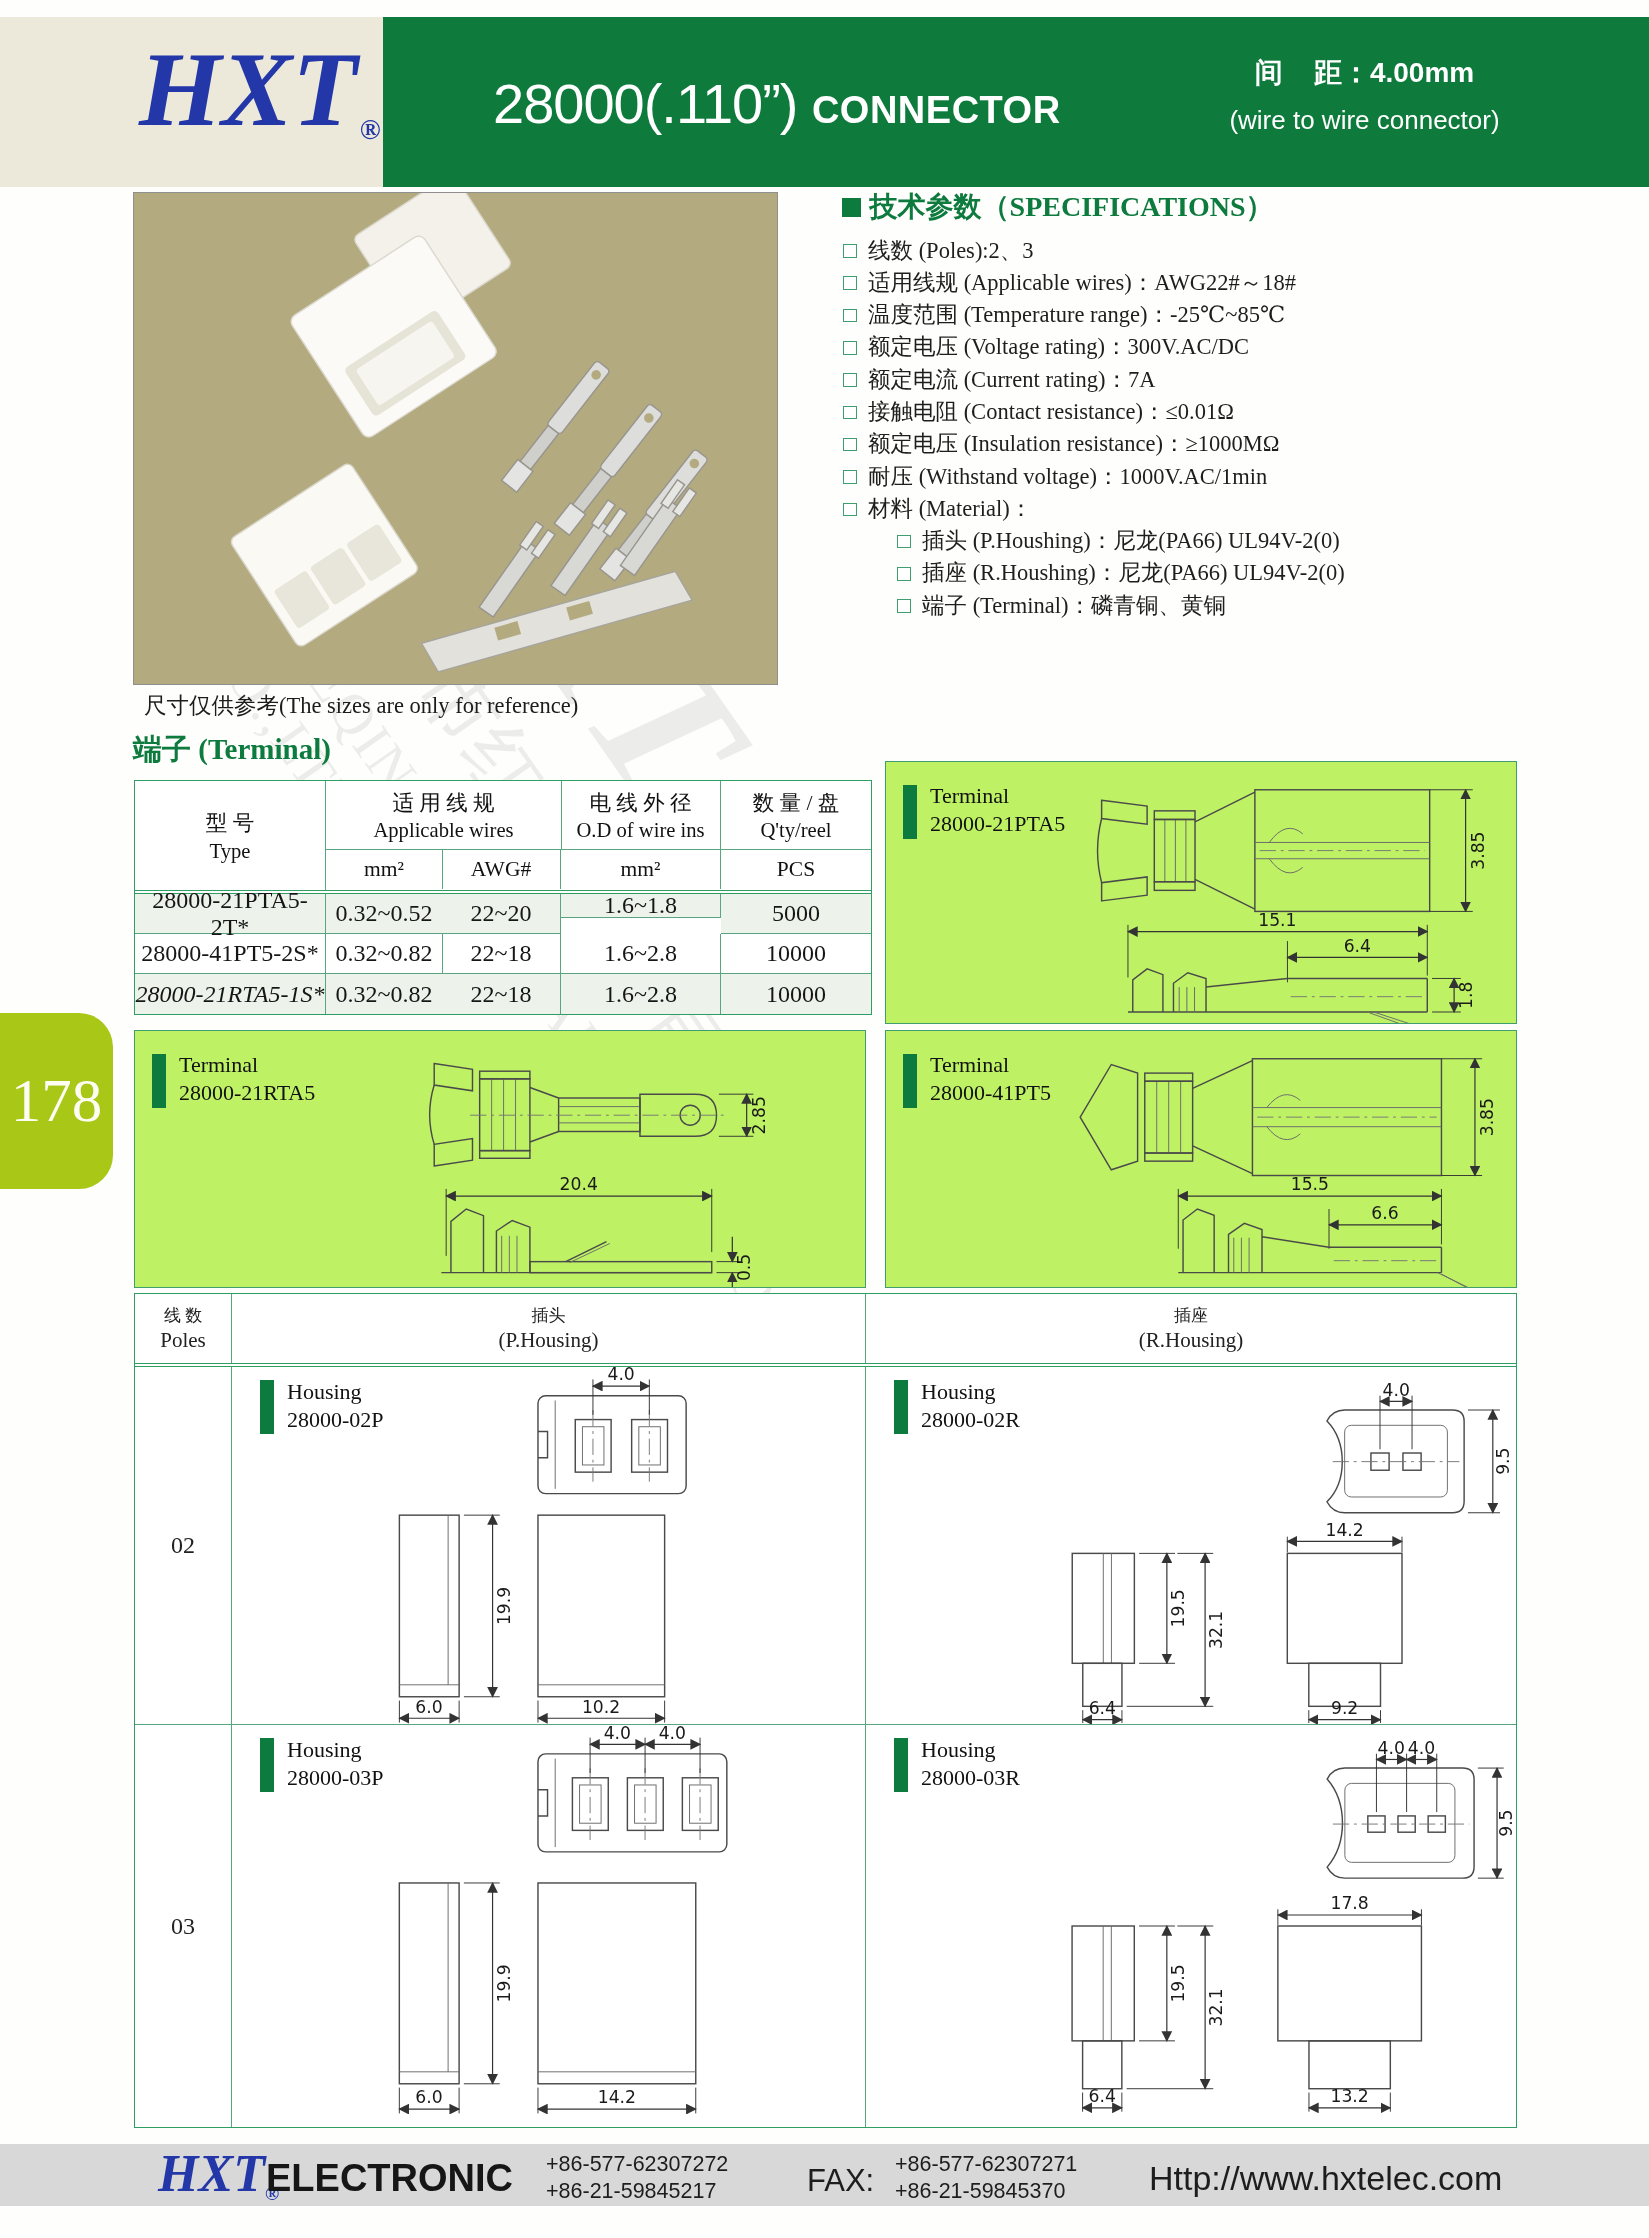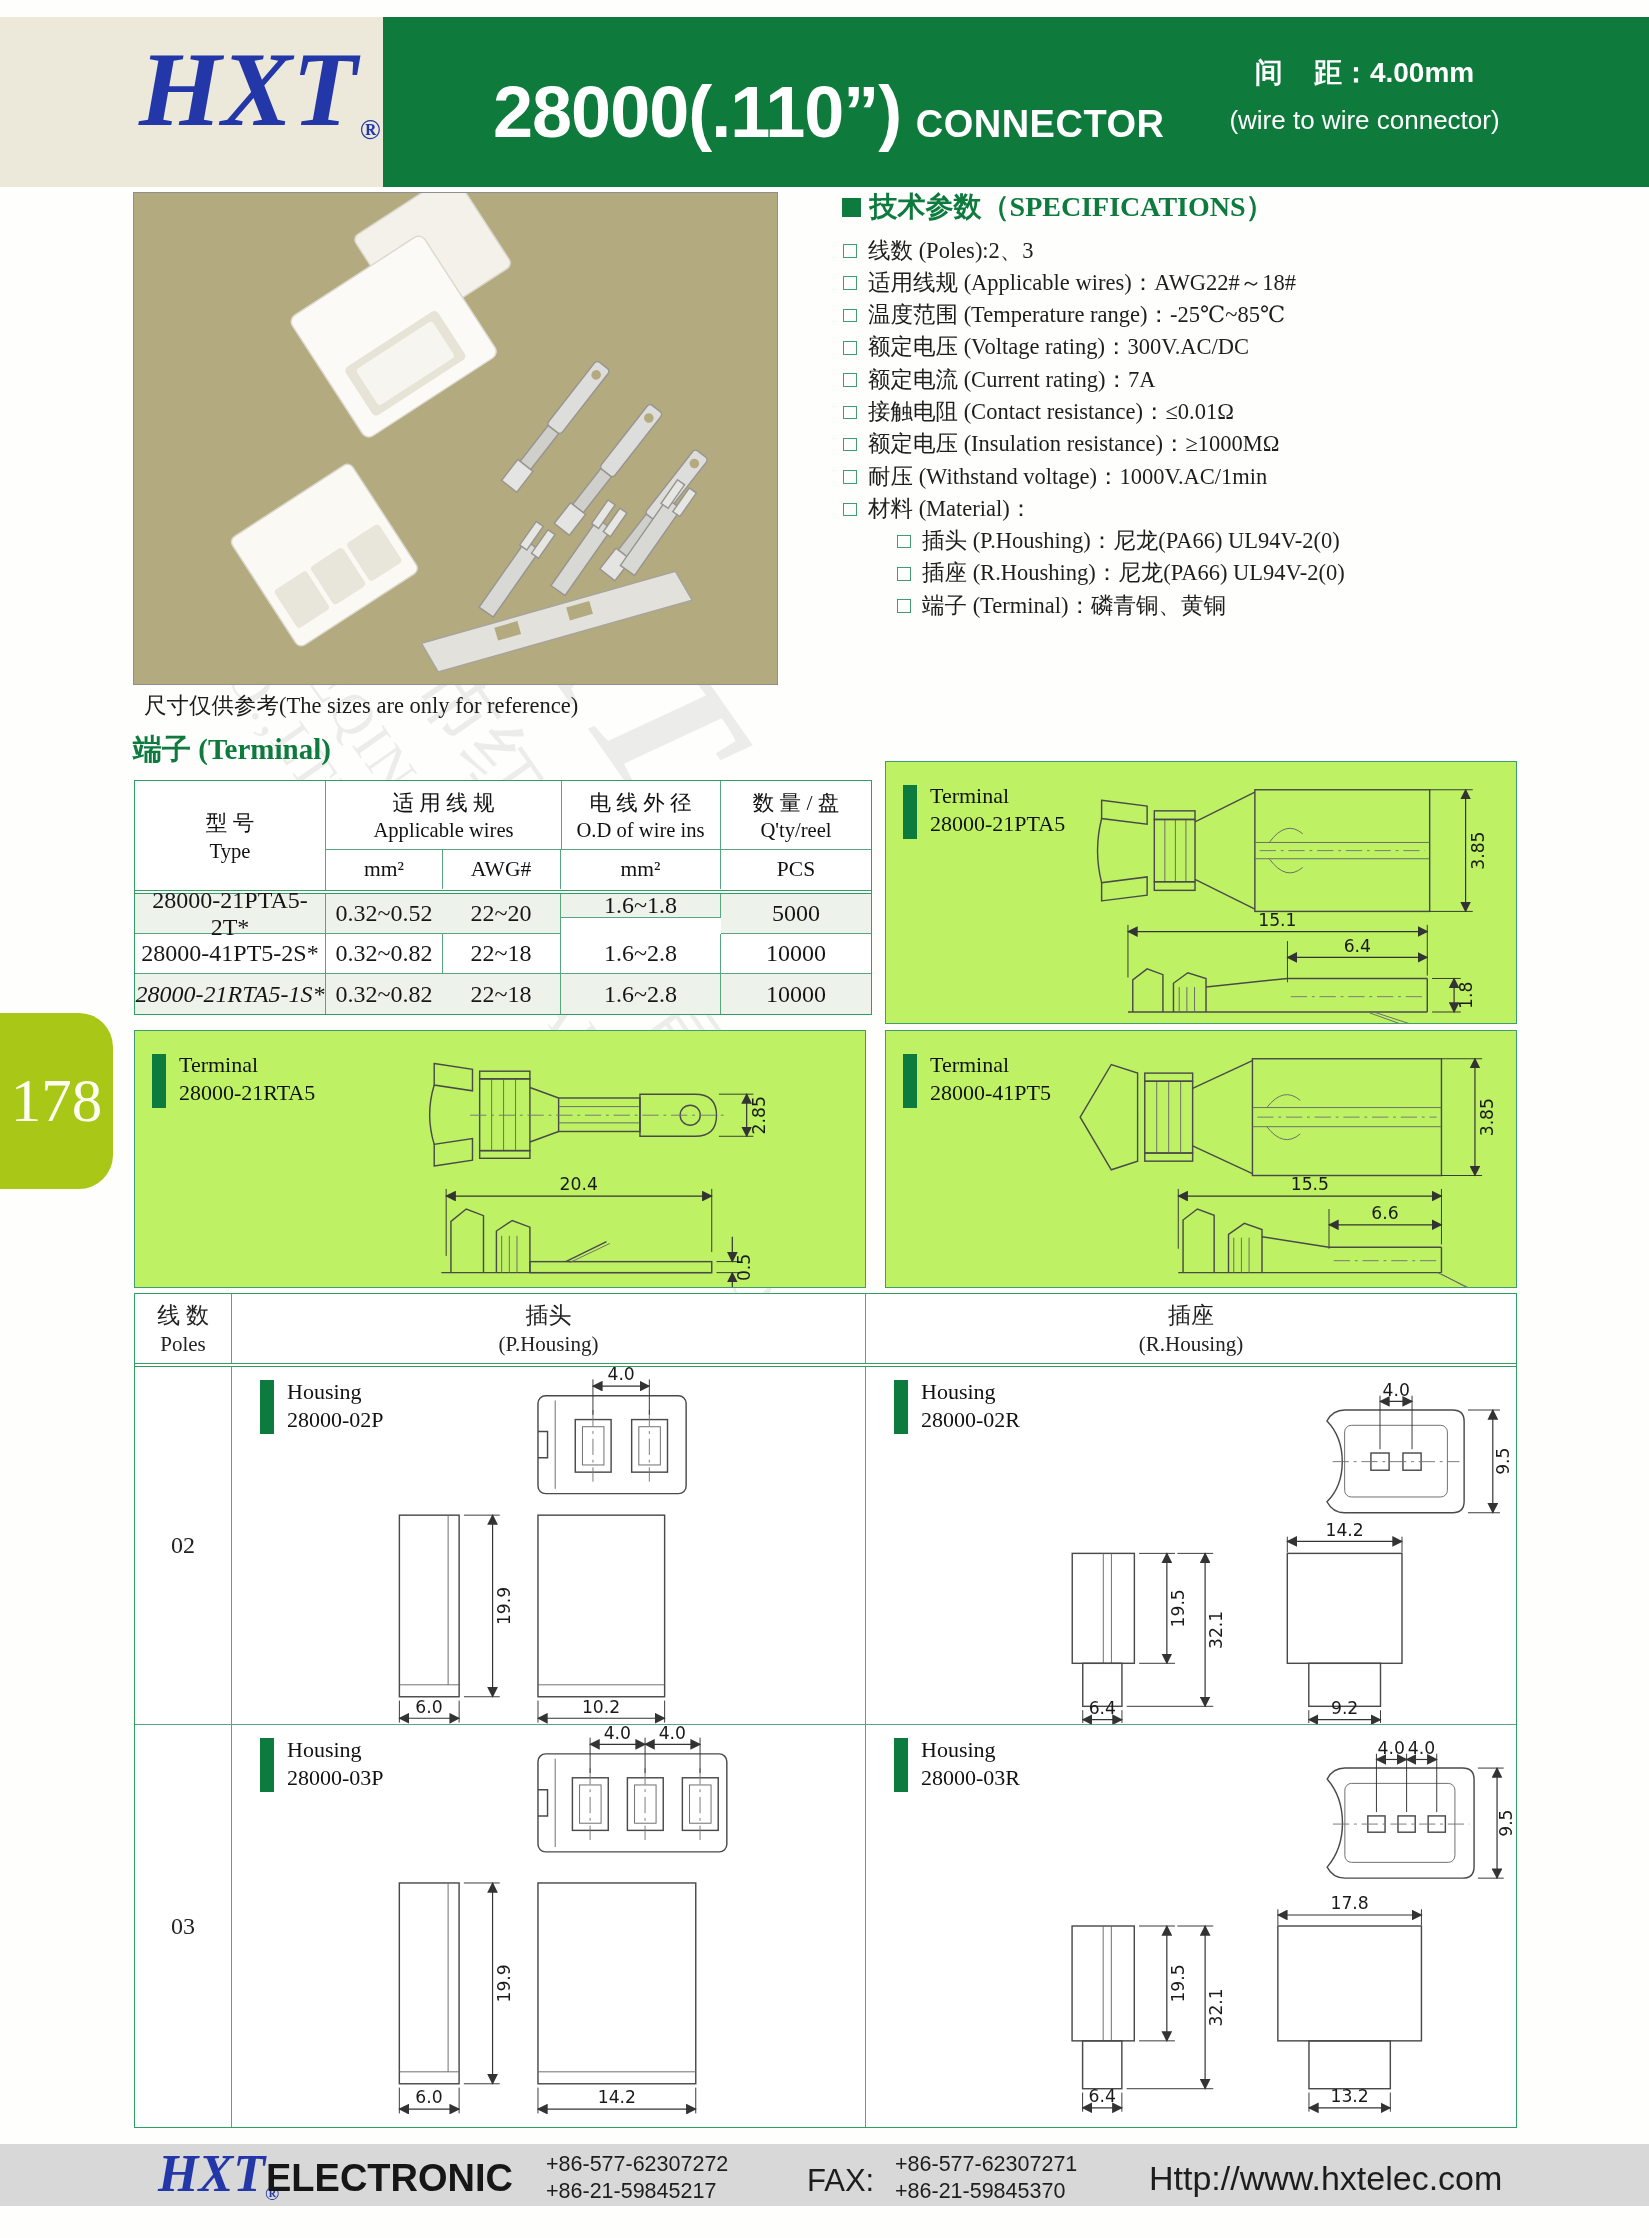--- a/index.html
+++ b/index.html
@@ -8,21 +8,21 @@
   .abs{position:absolute;}
   .pre{white-space:pre;}
 
   
   .hdr-cream{left:0;top:17px;width:383px;height:170px;background:#ece9da;}
   .hdr-green{left:383px;top:17px;width:1266px;height:170px;background:#0e7a3c;}
   .logo{left:139px;top:37px;font:bold italic 106px "Liberation Serif",serif;color:#2337a8;line-height:1;}
   .logo .reg{font:bold 28px "Liberation Serif",serif;font-style:normal;vertical-align:-14.4px;margin-left:2.9px;}
   .hdr-title{left:493px;top:71px;display:flex;align-items:baseline;color:#fff;
              font-family:"Liberation Sans","DejaVu Sans",sans-serif;}
-  .hdr-title .big{font-size:72px;font-weight:bold;letter-spacing:-1px;}
+  .hdr-title .big{font-size:56px;font-weight:normal;letter-spacing:-1px;}
   .hdr-title .small{font-size:38px;font-weight:bold;margin-left:14.4px;letter-spacing:0.5px;}
   .hdr-right{left:1125px;top:54px;width:479px;text-align:center;color:#fff;
              font-family:"Liberation Sans","DejaVu Sans",sans-serif;}
   .hdr-right .l1{font-size:28px;font-weight:bold;}
   .hdr-right .l2{font-size:26px;margin-top:12.5px;}
 
   
   .photo{left:133px;top:192px;width:643px;height:491px;background:#b3aa80;border:1.9px solid #8f8f8f;}
   .caption{left:144px;top:690px;font-size:22.5px;color:#1c1c1c;}
 
@@ -59,21 +59,21 @@
   .dim{stroke:#333;stroke-width:2.5;fill:none;}
   .ext{stroke:#333;stroke-width:2;}
   .cl{stroke:#777;stroke-width:2;stroke-dasharray:34 10 6 10;fill:none;}
   .dimt{font:36px "DejaVu Sans",sans-serif;fill:#1a1a1a;}
 
   
   .htable{left:134px;top:1293px;width:1381px;height:833px;border:1.9px solid #2f9e63;background:#fff;}
   .hdbl{position:absolute;left:0;right:0;top:69px;height:3.8px;border-top:1.4px solid #2f9e63;border-bottom:1.4px solid #2f9e63;box-sizing:border-box;background:#fff;}
   .hc{position:absolute;box-sizing:border-box;border-right:1px solid #57a67f;}
   .hc.header{display:flex;flex-direction:column;align-items:center;justify-content:center;text-align:center;}
-  .hc .cn{font-size:23px;}
+  .hc .cn{font-size:17px;}
   .hc .en{font-size:21px;margin-top:1.9px;}
   .hc.rowline{border-bottom:1px solid #57a67f;}
   .poles-val{display:flex;align-items:center;justify-content:center;font-size:24px;}
 
   
   .wm{left:551px;top:397px;transform:rotate(55deg);transform-origin:0 0;opacity:0.09;color:#444;pointer-events:none;}
   .wm .w1{font:bold italic 192px "Liberation Serif",serif;line-height:1;}
   .wm .w2{font-size:79px;line-height:1.5;}
   .wm .w3{font-size:57px;letter-spacing:2.9px;}
 

